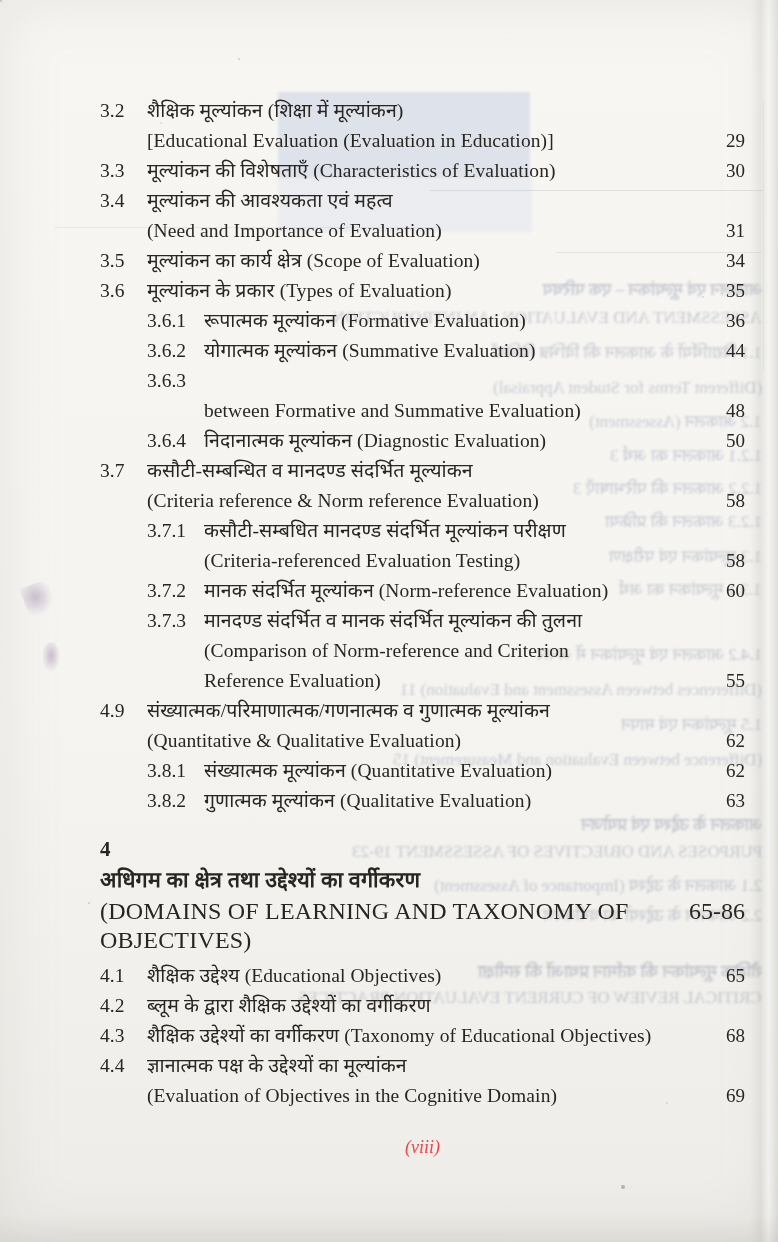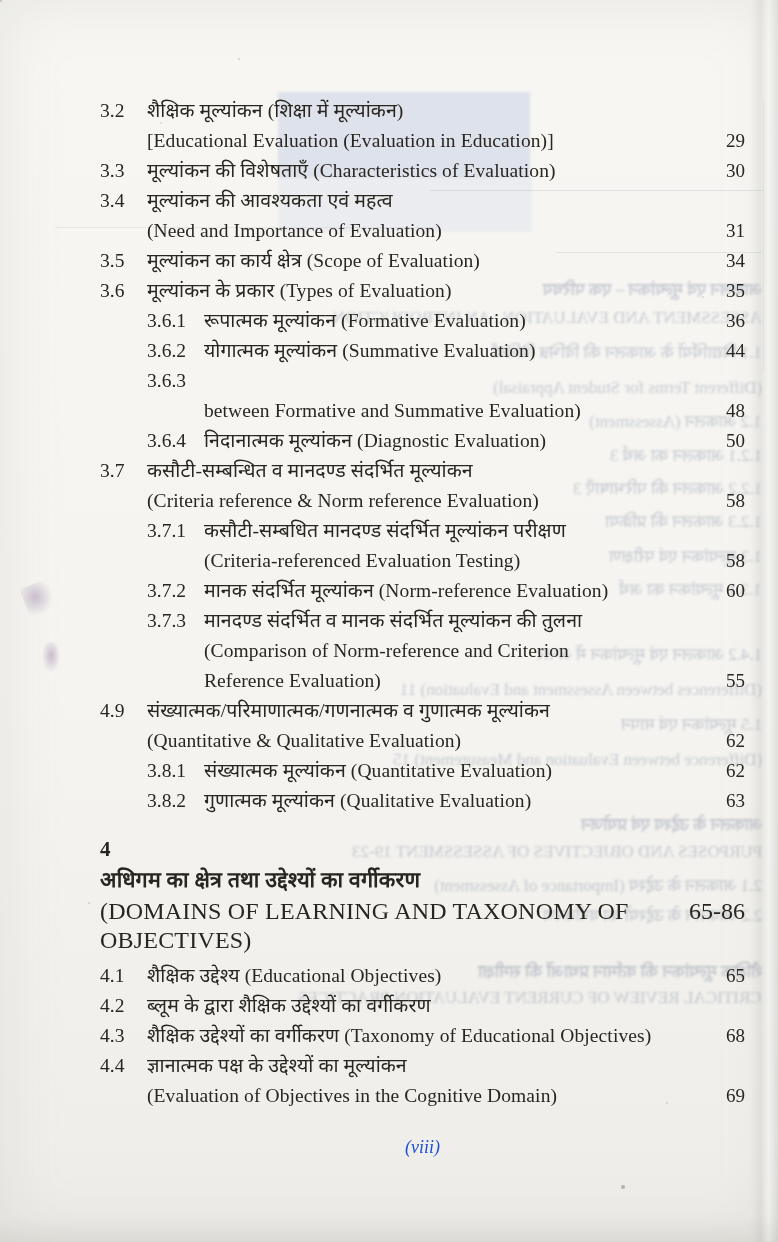--- a/index.html
+++ b/index.html
@@ -56,21 +56,21 @@
   .row.sub .num{box-sizing:border-box;padding-left:47px;}
   .row .text{flex:1;min-width:0;letter-spacing:0.1px;}
   .row .page{flex:none;min-width:44px;text-align:right;font-size:19px;}
   .ch-block{margin-top:18px;}
   .ch-num{font-weight:bold;font-size:21px;line-height:30px;}
   .ch-title-hi{font-weight:bold;font-size:21.5px;line-height:33px;letter-spacing:0.2px;}
   .ch-title-en{display:flex;align-items:baseline;line-height:29px;font-size:24px;}
   .ch-title-en .t{flex:1;letter-spacing:0.2px;}
   .ch-title-en .page{flex:none;text-align:left;}
   .ch-rows{margin-top:6px;}
-  .footer{margin-top:26px;text-align:center;font-style:italic;font-size:18px;color:#1d4ed8;}
+  .footer{margin-top:26px;text-align:center;font-style:italic;font-size:18px;color:#ef4444;}
 </style>
 </head>
 <body>
 
 <div class="ghost-box"></div>
 <div class="ghost-box2"></div>
 <div class="ghost-rule gr1"></div>
 <div class="ghost-rule gr2"></div>
 <div class="ghost-rule gr3"></div>
 <div class="ghost-rule gr4"></div>

